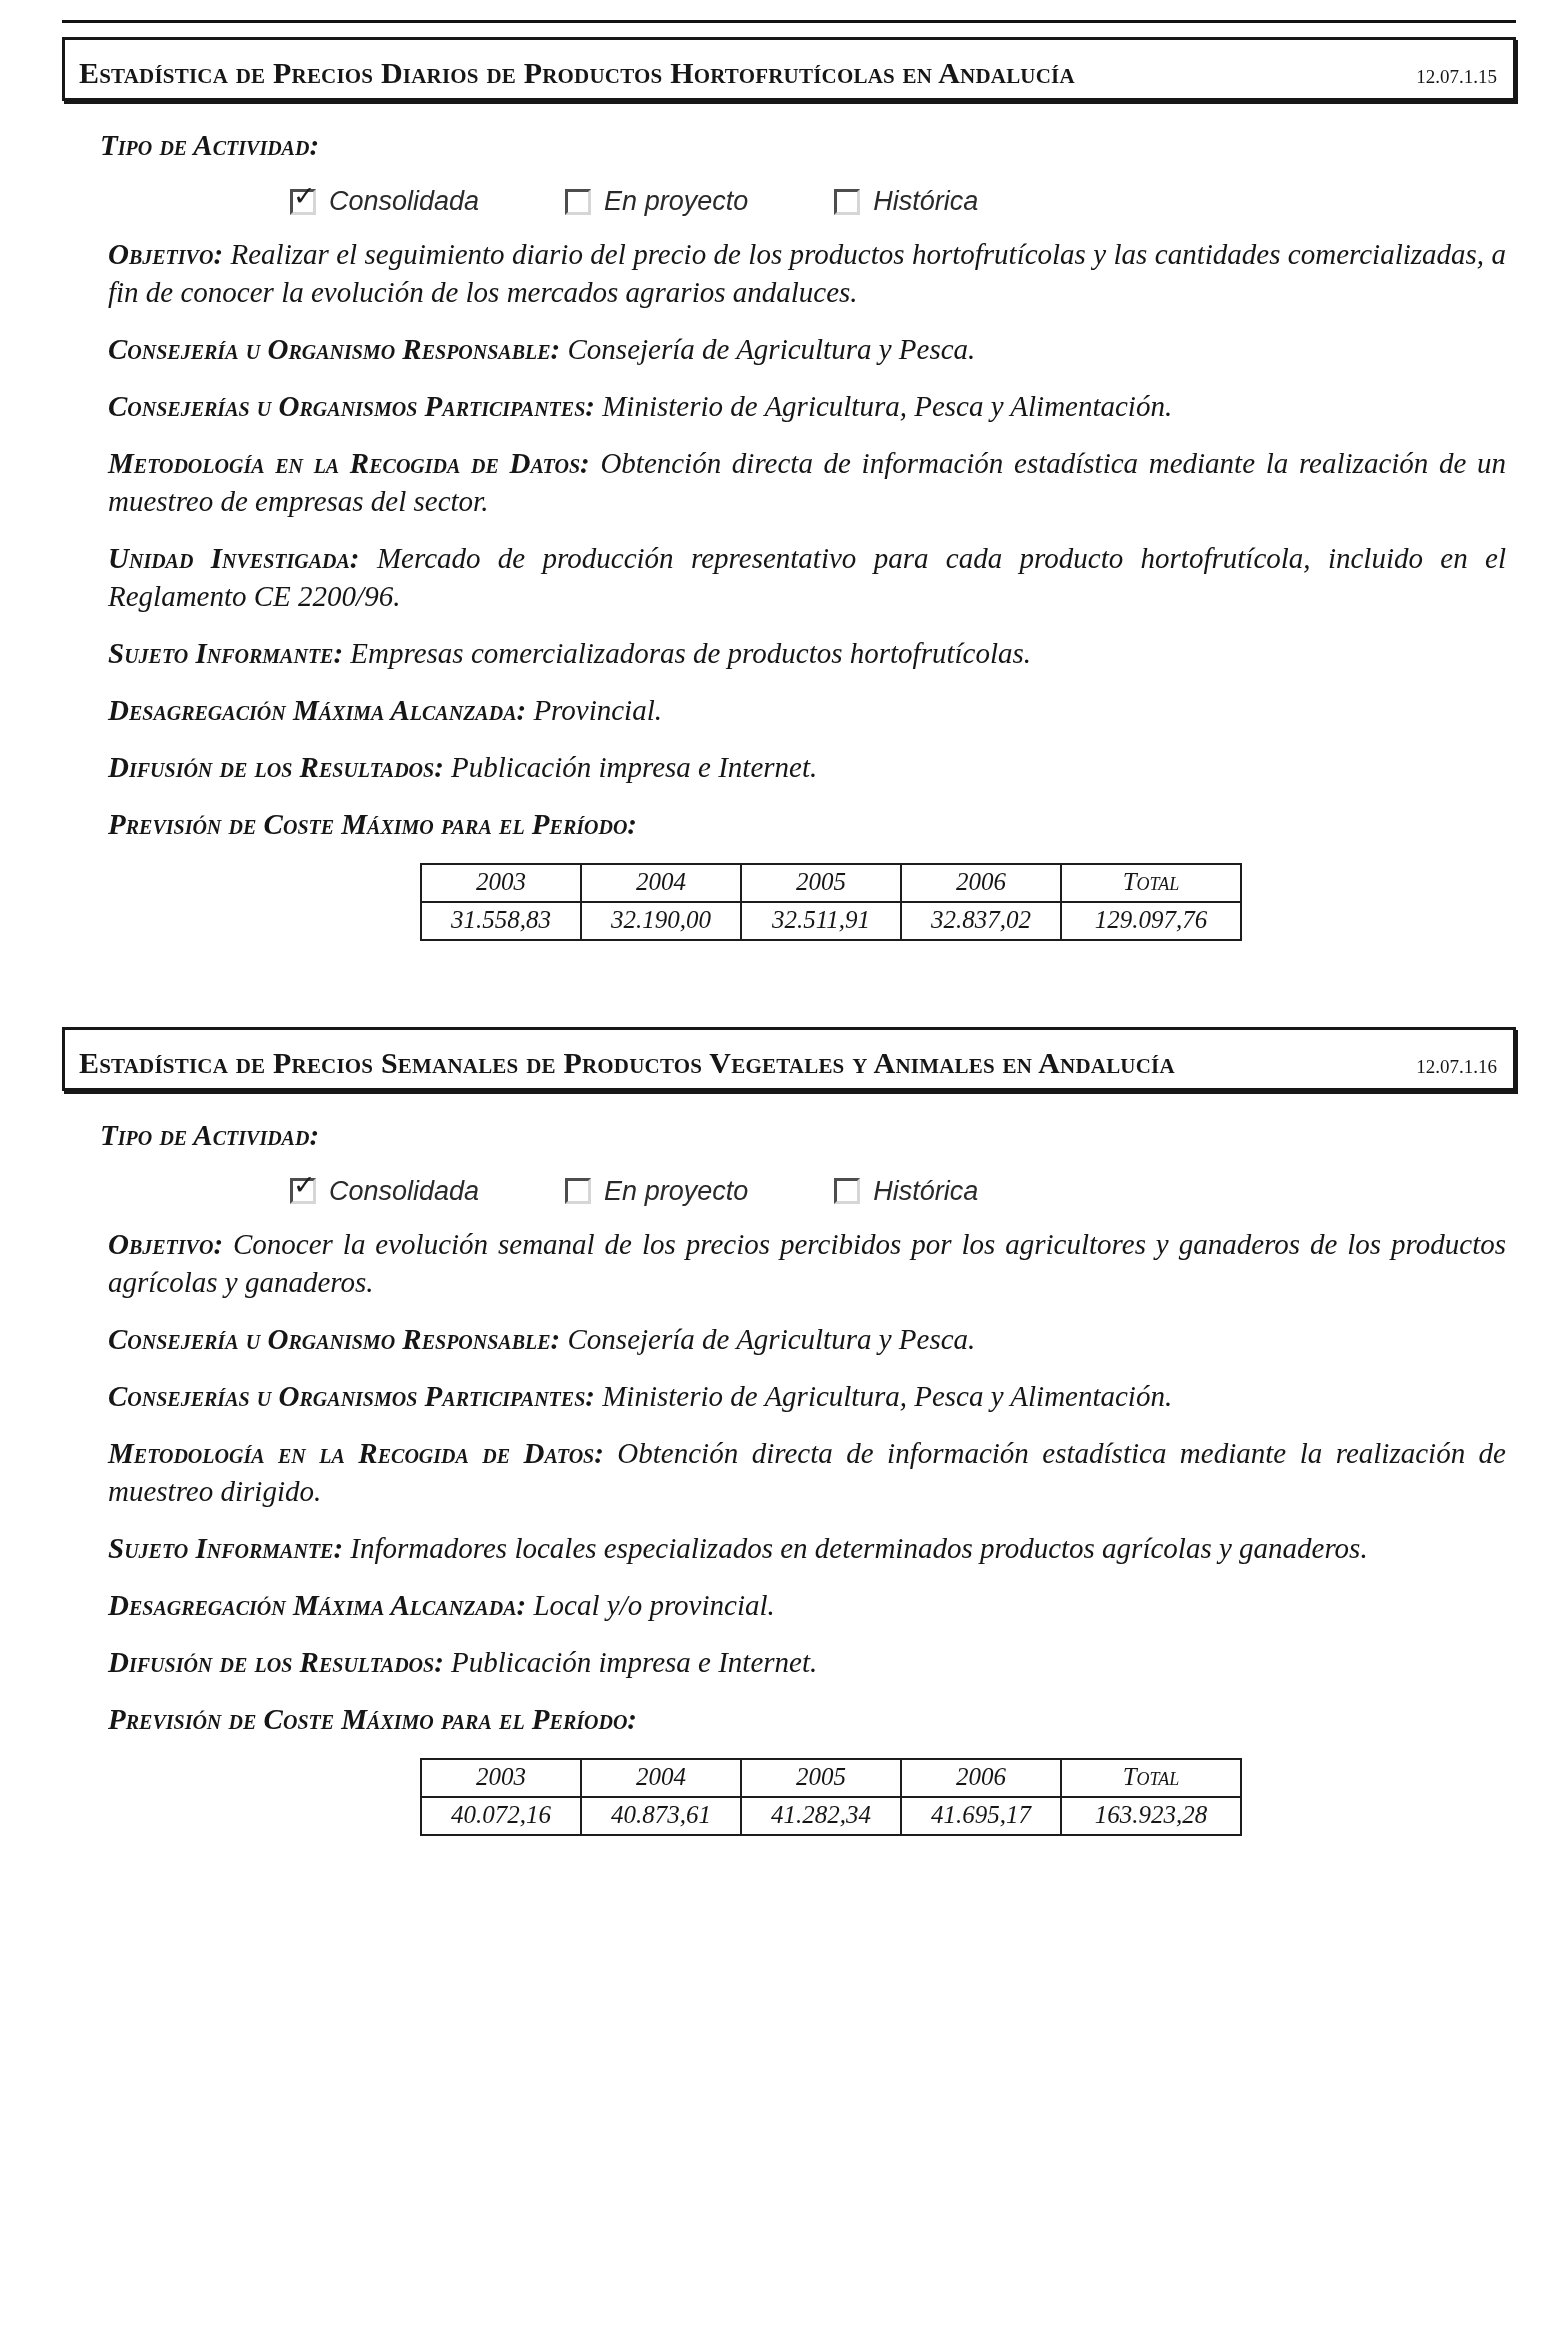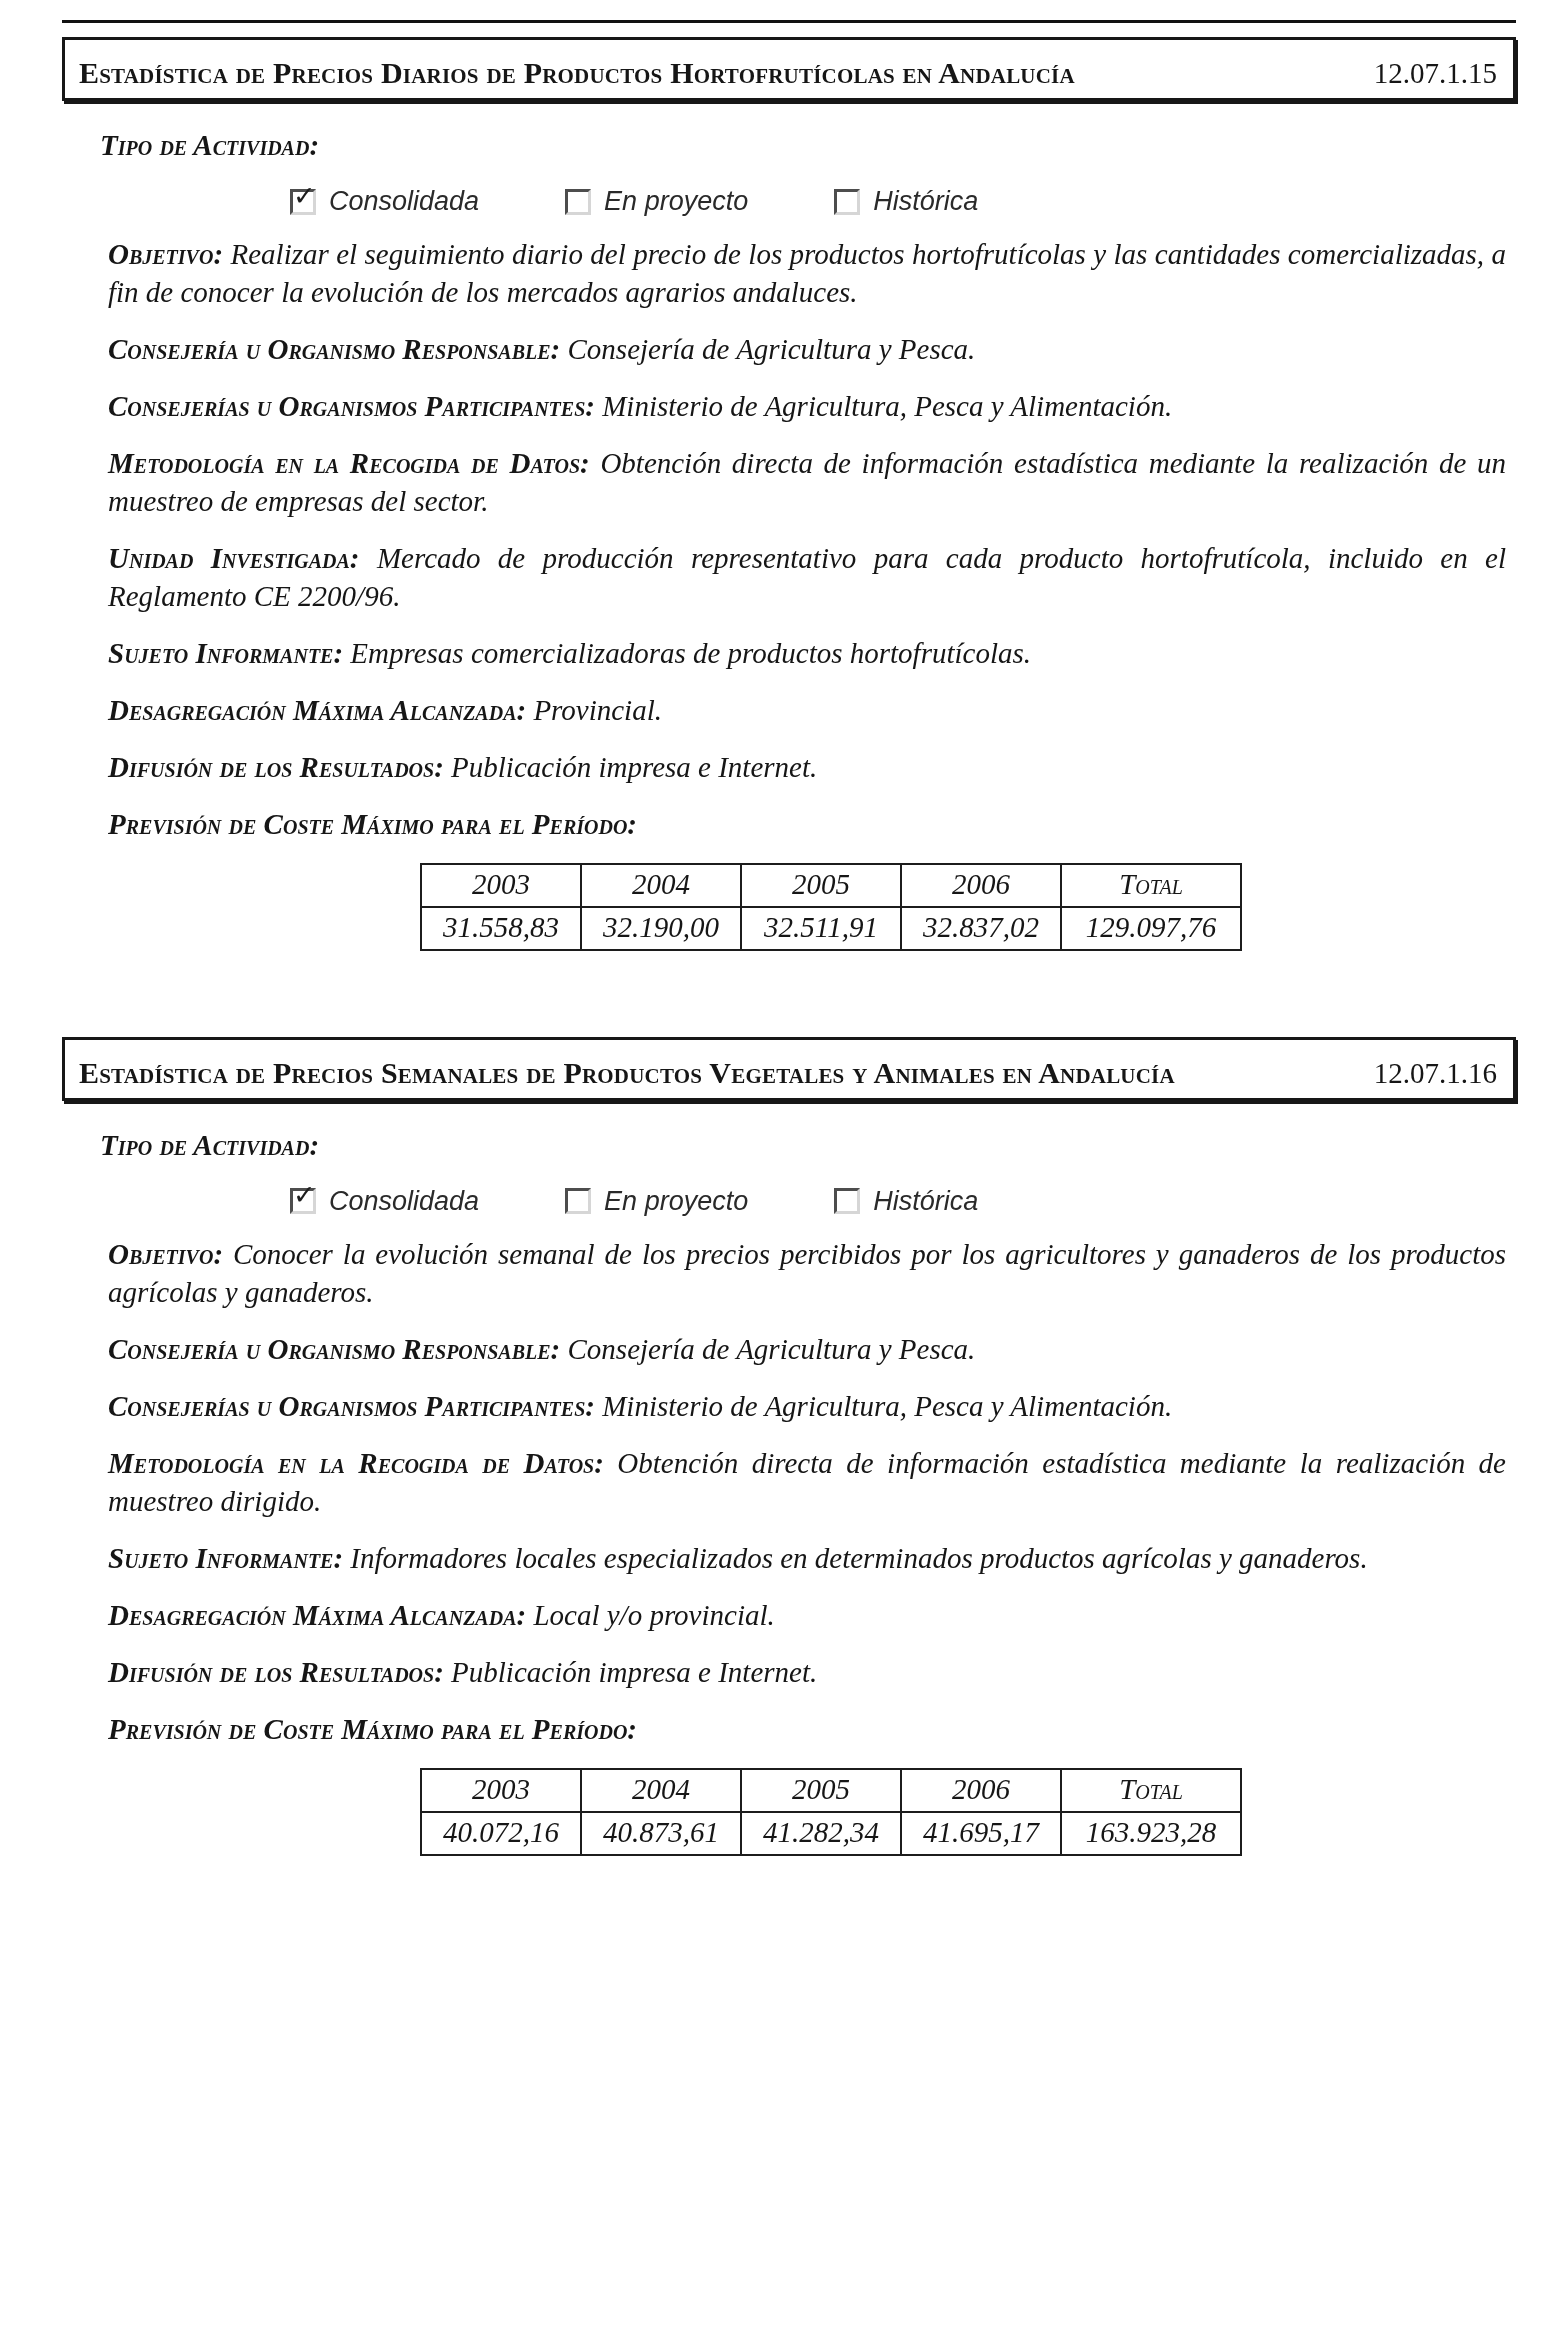--- a/index.html
+++ b/index.html
@@ -30,21 +30,21 @@
     padding:16px 16px 8px 14px;
     background:#ffffff;
   }
   .section-title{
     font-weight:bold;
     font-variant:small-caps;
     font-size:30px;
     letter-spacing:.2px;
   }
   .section-code{
-    font-size:29px;
+    font-size:19px;
     font-weight:normal;
     white-space:nowrap;
     padding-left:24px;
   }
   .section-body{margin-left:38px;margin-right:2px;font-style:italic;}
   .tipo-label{
     margin-top:28px;
     font-weight:bold;
     font-variant:small-caps;
     font-size:29px;
@@ -82,21 +82,21 @@
     line-height:1.31;
     text-align:justify;
   }
   .field-label{
     font-weight:bold;
     font-variant:small-caps;
   }
   .cost-table{
     border-collapse:collapse;
     margin:16px 0 0 320px;
-    font-size:29px;
+    font-size:25px;
   }
   .cost-table th,.cost-table td{
     border:2px solid #1c1c1c;
     text-align:center;
     padding:3px 10px 5px 10px;
     font-weight:normal;
   }
   .cost-table th{font-variant:small-caps;}
   .c-year{min-width:138px;}
   .c-total{min-width:158px;}

